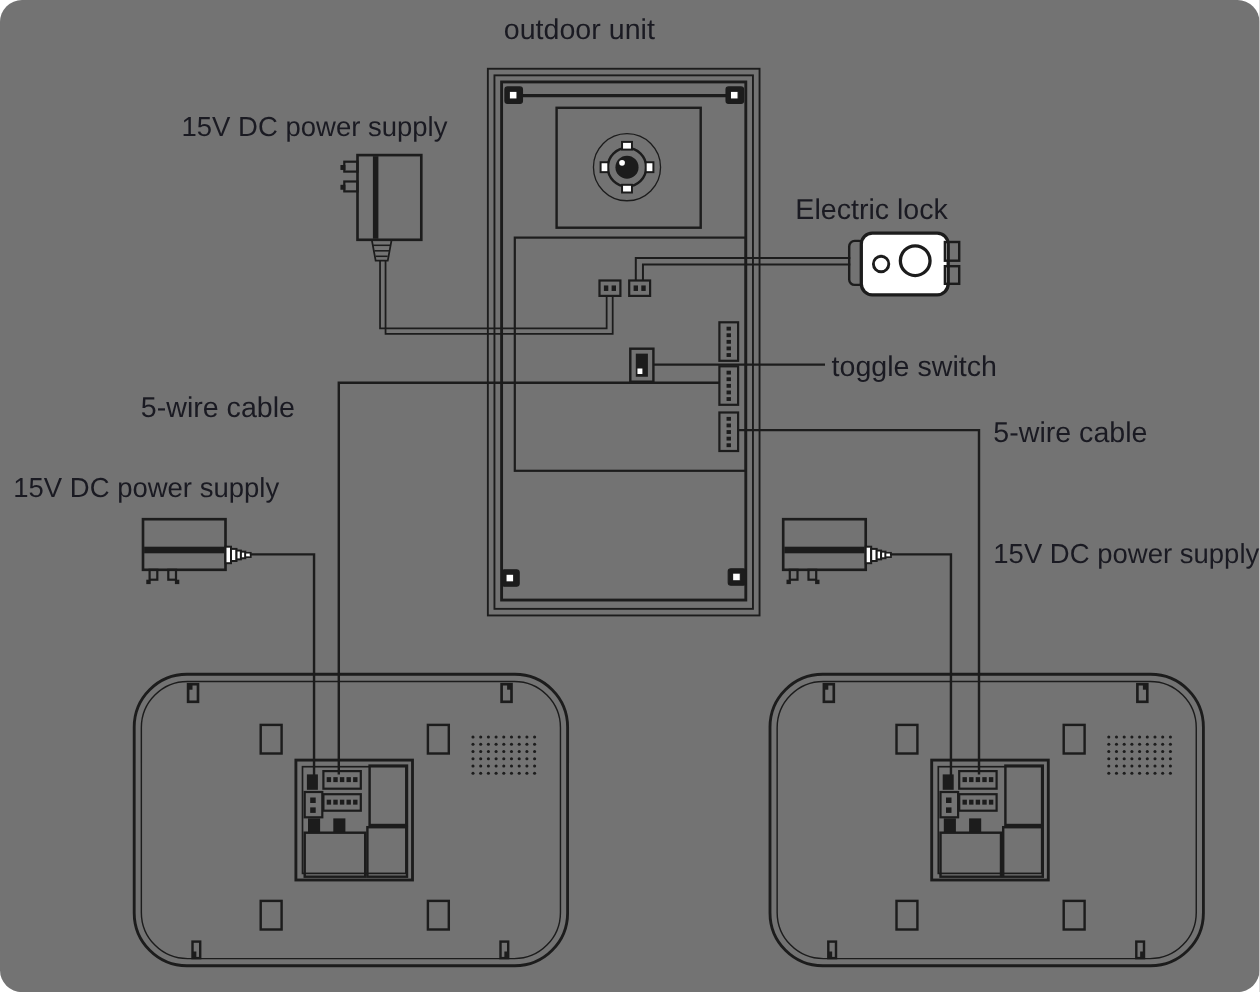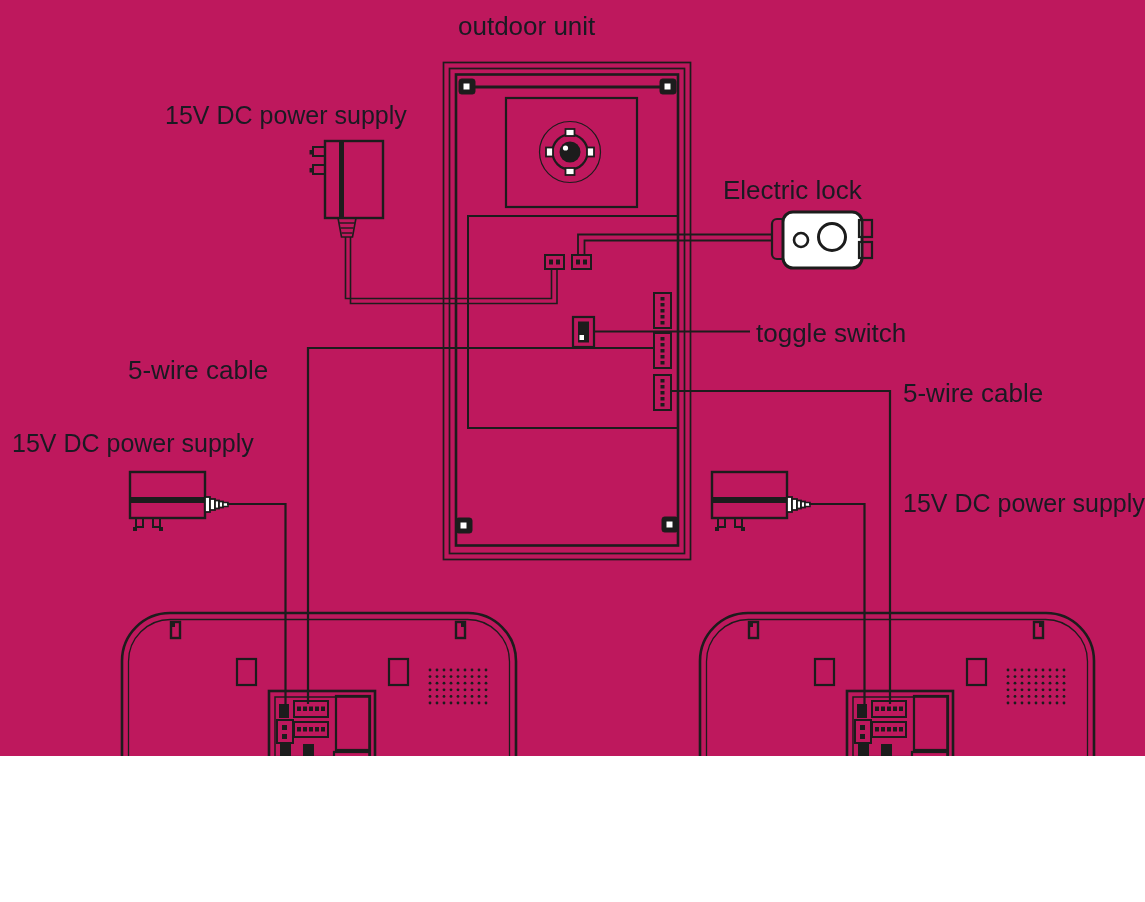--- a/index.html
+++ b/index.html
@@ -1,16 +1,16 @@
 <!DOCTYPE html>
 <html><head>
 <meta charset="utf-8">
 <style>
   html,body{margin:0;padding:0;background:#ffffff;}
-  .stage{width:1145px;height:756px;position:relative;background:#be185d;overflow:hidden;}
+  .stage{width:1145px;height:902px;position:relative;background:#737373;overflow:hidden;border-radius:20px;}
   svg{display:block;}
   text{font-family:"Liberation Sans","DejaVu Sans",sans-serif;}
   .lbl{font-size:26px;fill:#1a1a22;}
   .lbl-sm{font-size:25px;fill:#1a1a22;}
 </style>
 </head>
 <body>
 
 <div class="stage">
 <svg width="1145" height="902" viewBox="0 0 1145 902">

